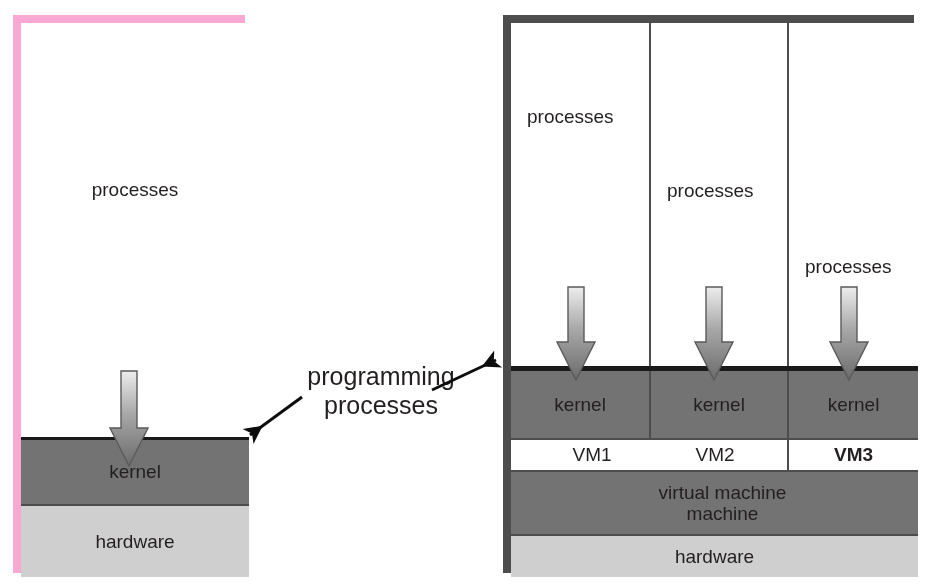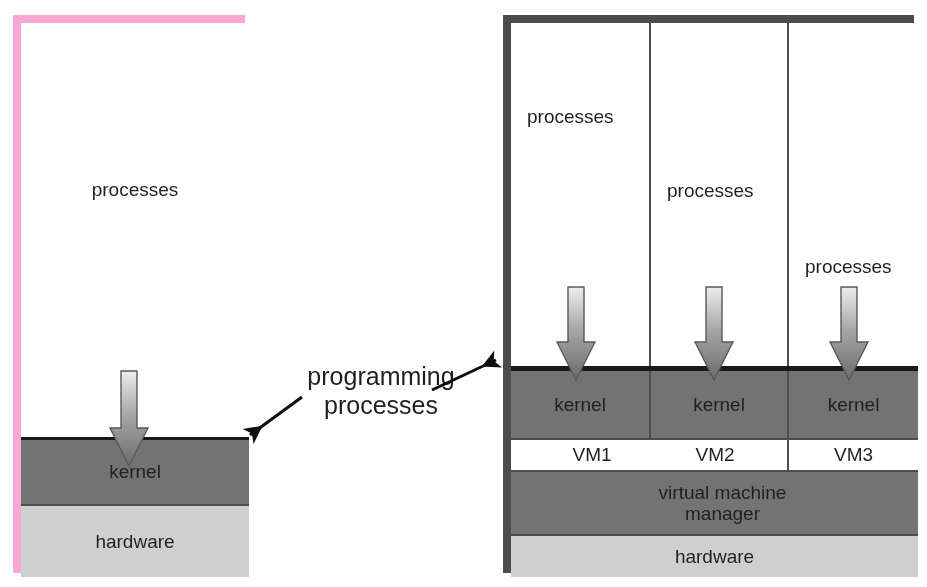--- a/index.html
+++ b/index.html
@@ -170,29 +170,29 @@
     </div>
 
     <div class="hline" style="left:0px; top:415px; width:407px;"></div>
 
     <div class="band band-white" style="left:0px; top:417px; width:138px; height:30px;padding-left:24px;">
       <span>VM1</span>
     </div>
     <div class="band band-white" style="left:136px; top:417px; width:136px; height:30px;">
       <span>VM2</span>
     </div>
-    <div class="band band-white" style="left:278px; top:417px; width:129px; height:30px;">
+    <div class="band band-white" style="left:278px; top:417px; width:129px; height:30px;font-weight:bold;">
       <span>VM3</span>
     </div>
 
     <div class="hline" style="left:0px; top:447px; width:407px;"></div>
 
     <div class="band band-blue" style="left:0px; top:449px; width:407px; height:62px; flex-direction:column;padding-left:16px;">
       <span>virtual machine</span>
-      <span>manager</span>
+      <span>machine</span>
     </div>
 
     <div class="hline" style="left:0px; top:511px; width:407px;"></div>
 
     <div class="band band-gray" style="left:0px; top:513px; width:407px; height:41px;">
       <span>hardware</span>
     </div>
   </div>
 
   <div class="downarrow" style="left:555px; top:286px;">

